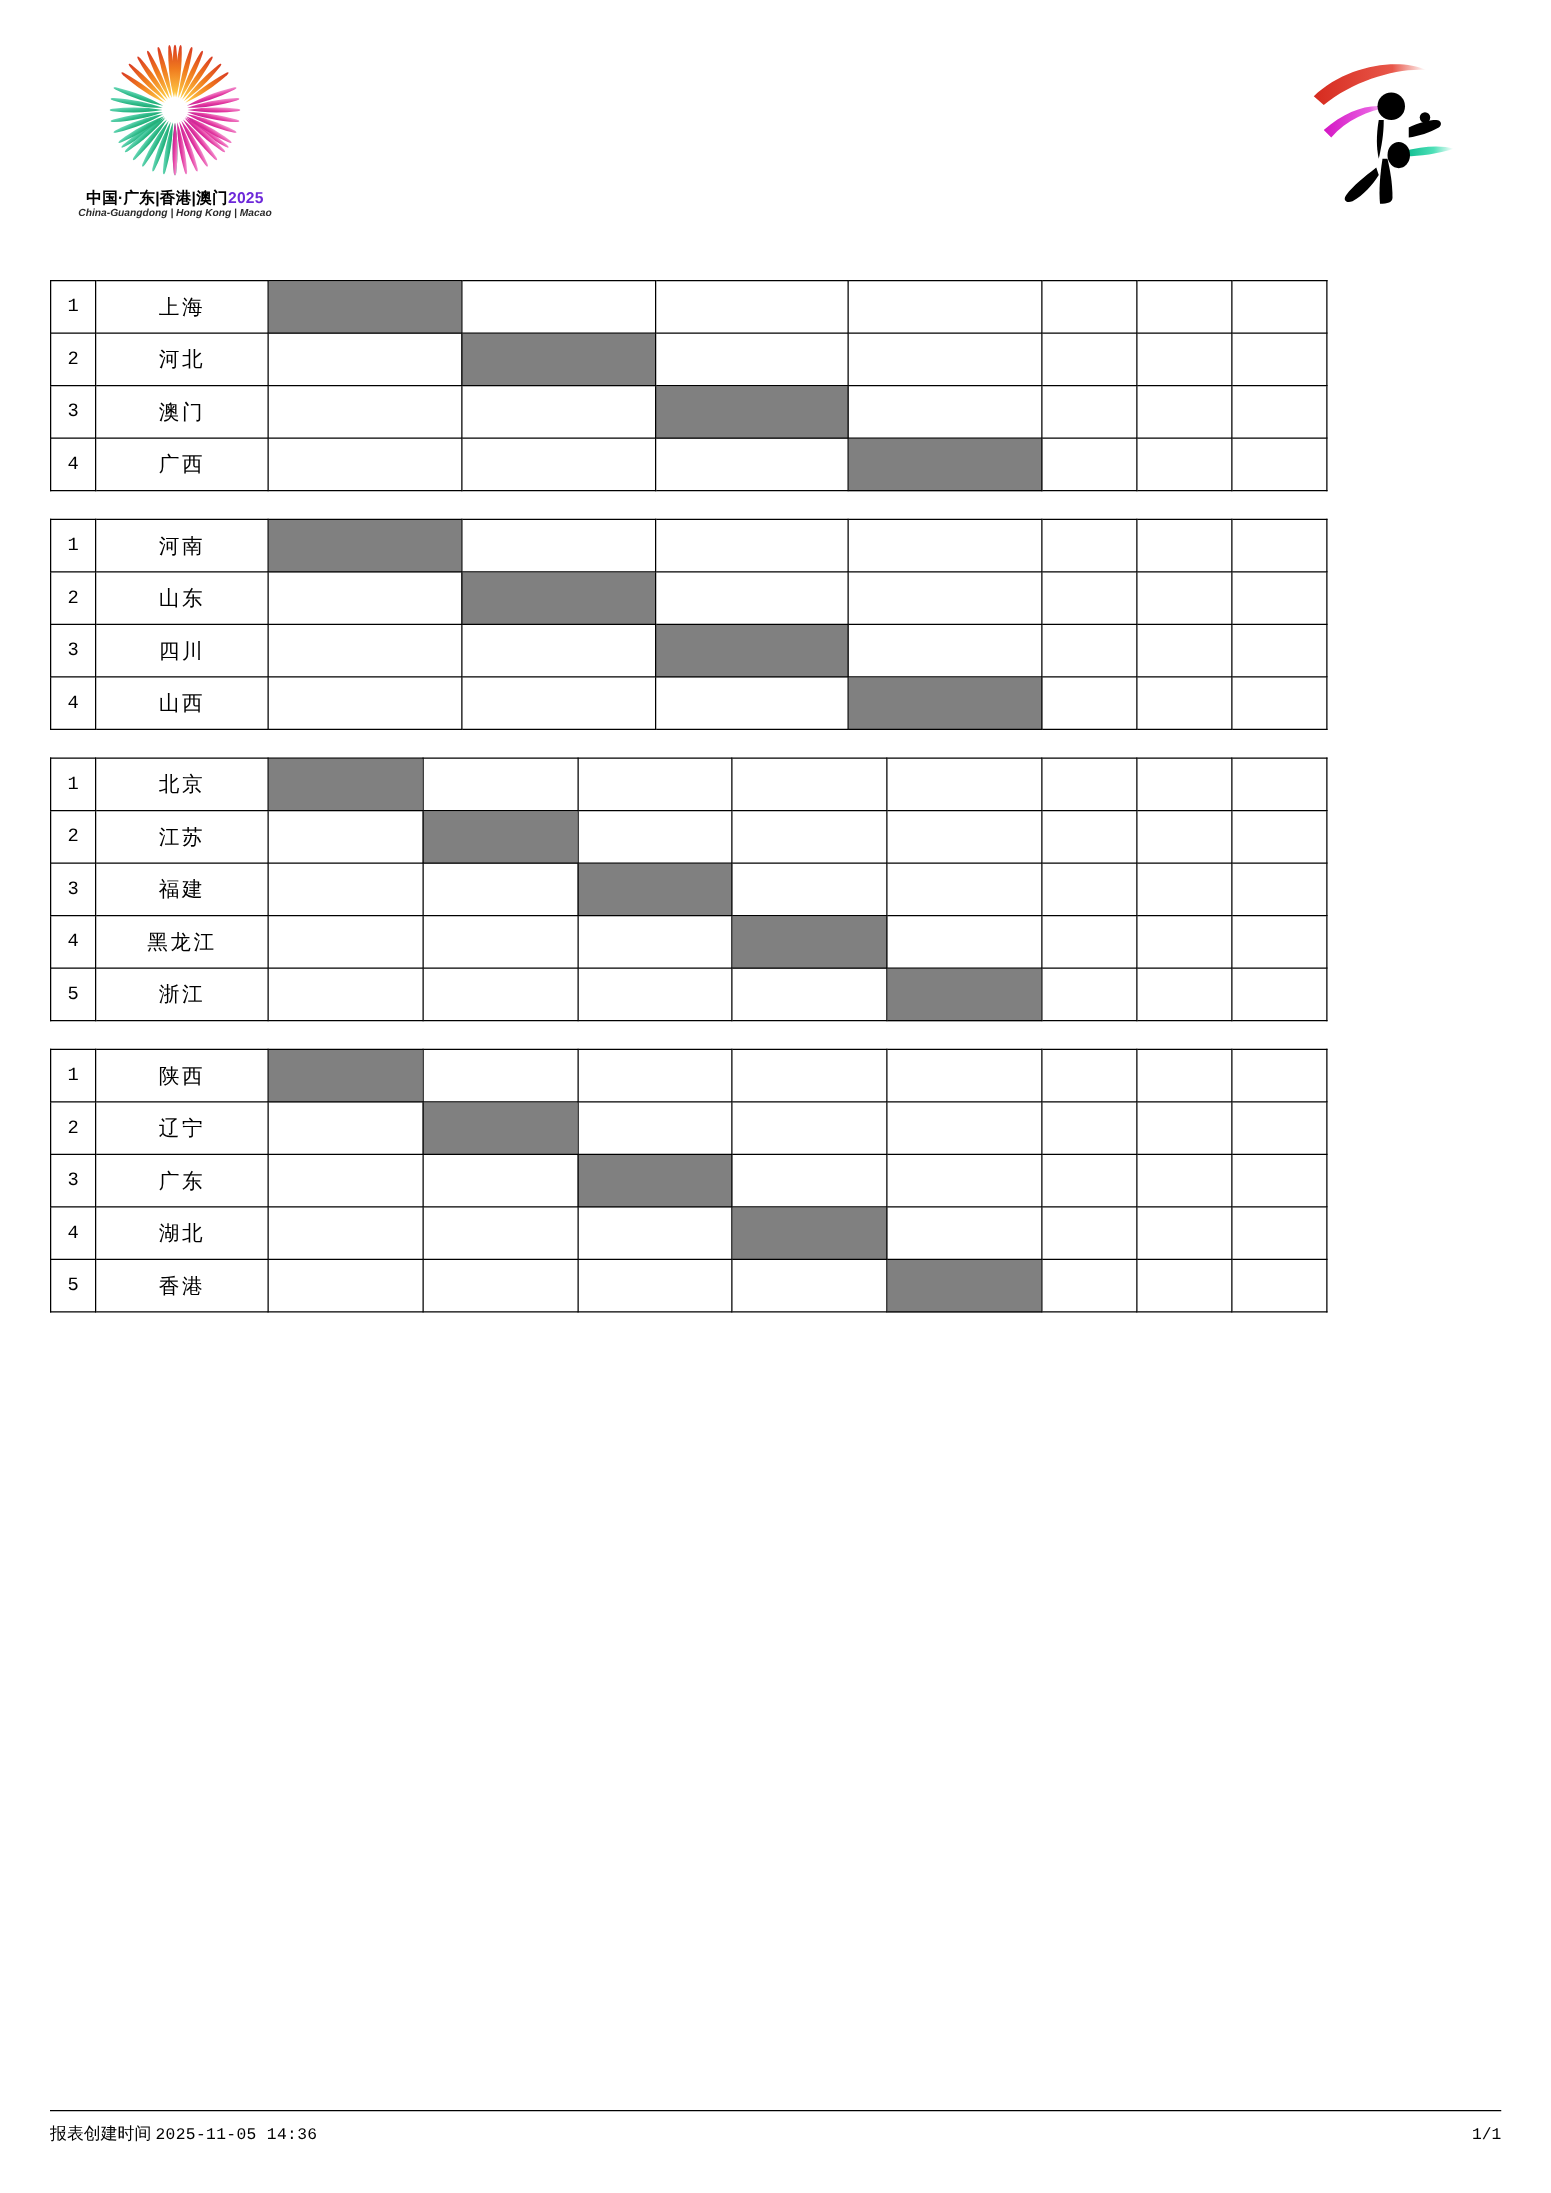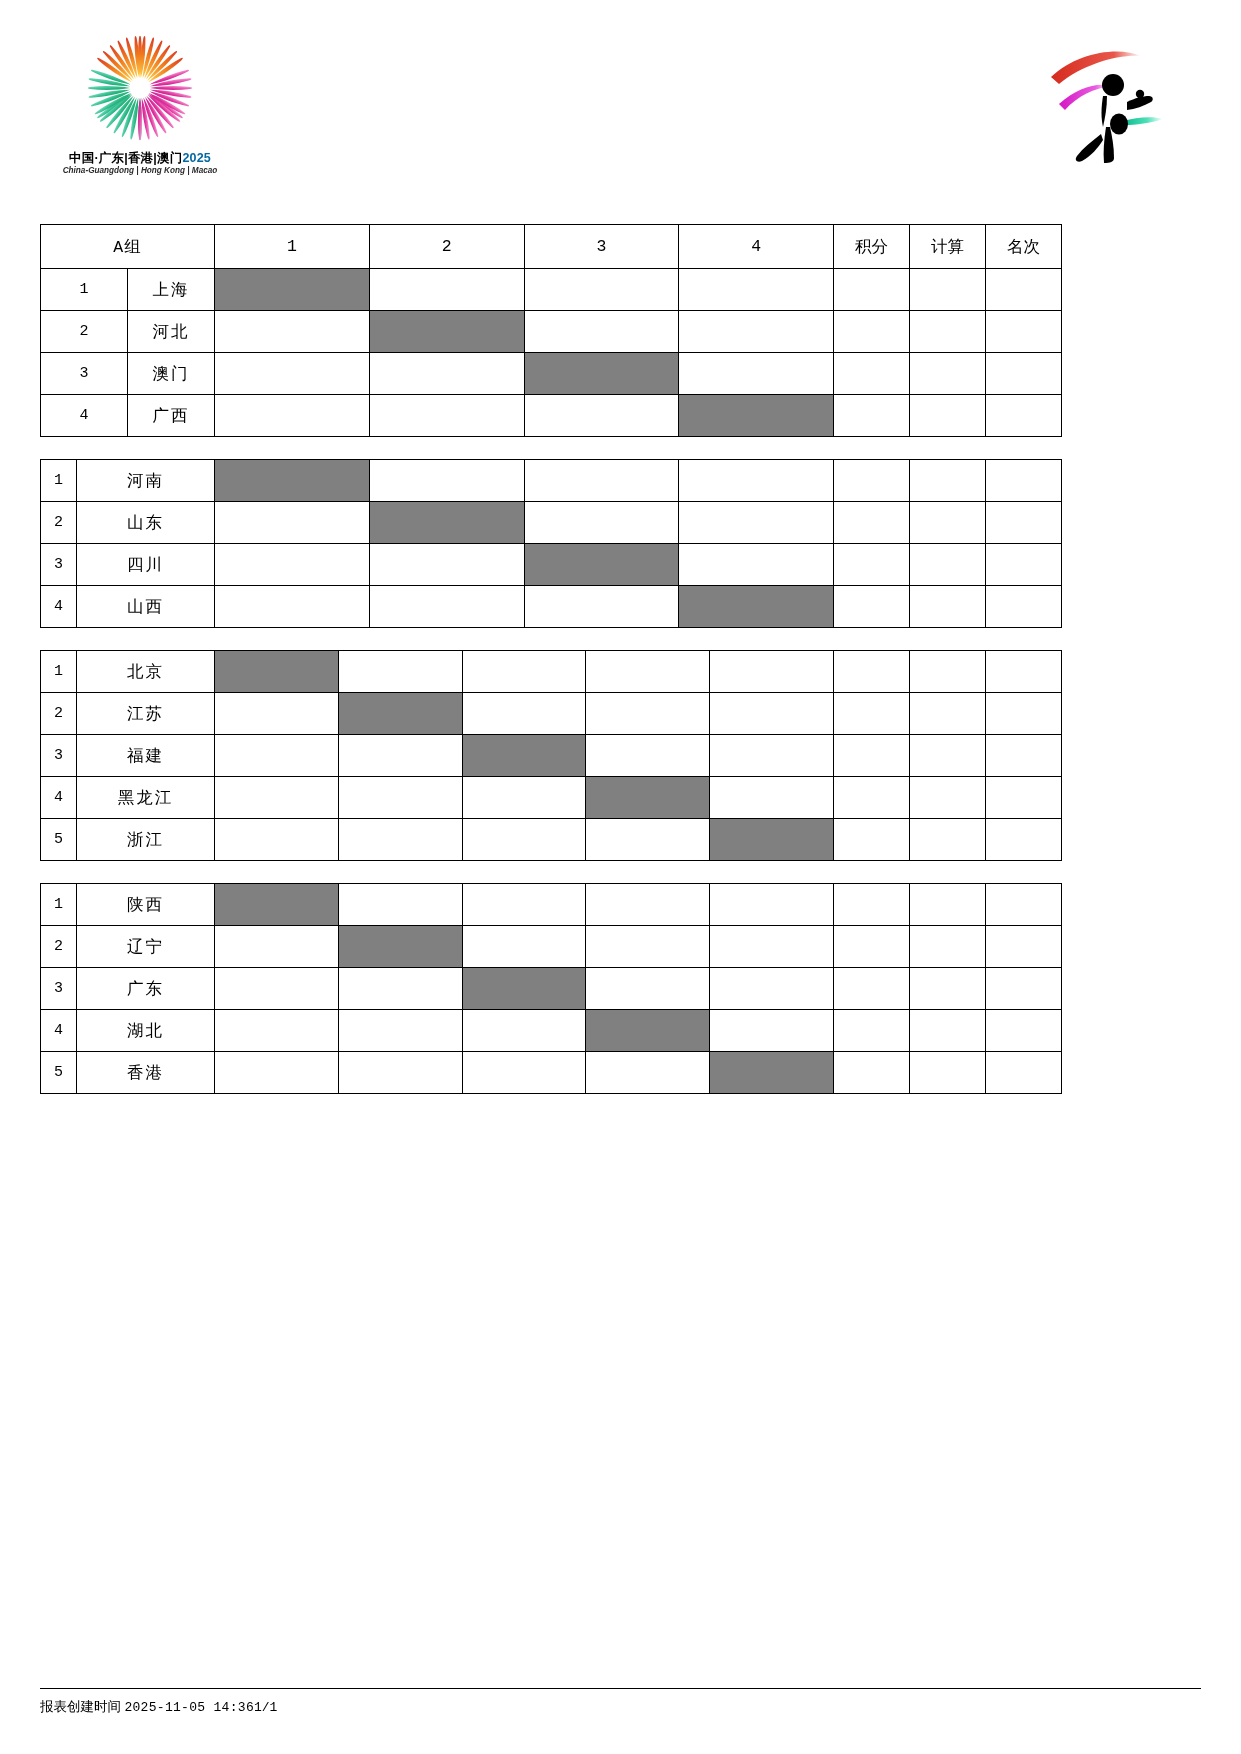--- a/index.html
+++ b/index.html
@@ -45,21 +45,21 @@
   .logo-mark svg { display:block; width:150px; height:120px; }
   .logo-text-cn {
     margin-top: 2px;
     font-family: "Liberation Sans", sans-serif;
     font-size: 12.5px;
     font-weight: bold;
     letter-spacing: .2px;
     white-space: nowrap;
     line-height: 1.05;
   }
-  .logo-text-cn .yr { color:#0369a1; }
+  .logo-text-cn .yr { color:#6d28d9; }
   .logo-text-en {
     font-family: "Liberation Sans", sans-serif;
     font-size: 8.2px;
     font-weight: bold;
     font-style: italic;
     color: #2b2b2b;
     white-space: nowrap;
     margin-top: 1px;
   }
 
@@ -182,20 +182,21 @@
     right: 40px;
     bottom: 38px;
   }
   .footer hr {
     border: none;
     border-top: 1px solid #000;
     margin: 0 0 9px 0;
   }
   .footer-row {
     display: flex;
+    justify-content: space-between;
     align-items: baseline;
   }
   .footer-left {
     font-size: 13.5px;
     font-family: "Liberation Serif", serif;
   }
   .footer-left .ts {
     font-family: "Liberation Mono", monospace;
     font-size: 13px;
     letter-spacing: .3px;
@@ -332,30 +333,20 @@
         <path d="M60,102 C50,110 42,116 36,124 C33,128 36,131 41,129 C50,124 57,116 62,108 Z" fill="#000"></path>
         <path d="M86,70 C94,66 102,64 108,64 C112,64 113,68 110,70 C103,74 94,77 86,78 Z" fill="#000"></path>
       </svg>
     </div>
   </div>
 
 
   <div class="tables">
       <table class="grp">
         <tbody>
-          <tr class="head">
-            <td class="grpname" colspan="2" style="width:174px">A组</td>
-            <td class="colnum" style="width:154.75px">1</td>
-            <td class="colnum" style="width:154.75px">2</td>
-            <td class="colnum" style="width:154.75px">3</td>
-            <td class="colnum" style="width:154.75px">4</td>
-            <td class="tail">积分</td>
-            <td class="tail">计算</td>
-            <td class="tail">名次</td>
-          </tr>
           <tr>
             <td class="seq">1</td>
             <td class="team">上海</td>
             <td class="diag" style="width:154.75px"></td>
             <td class="" style="width:154.75px"></td>
             <td class="" style="width:154.75px"></td>
             <td class="" style="width:154.75px"></td>
             <td class="tail"></td>
             <td class="tail"></td>
             <td class="tail"></td>

